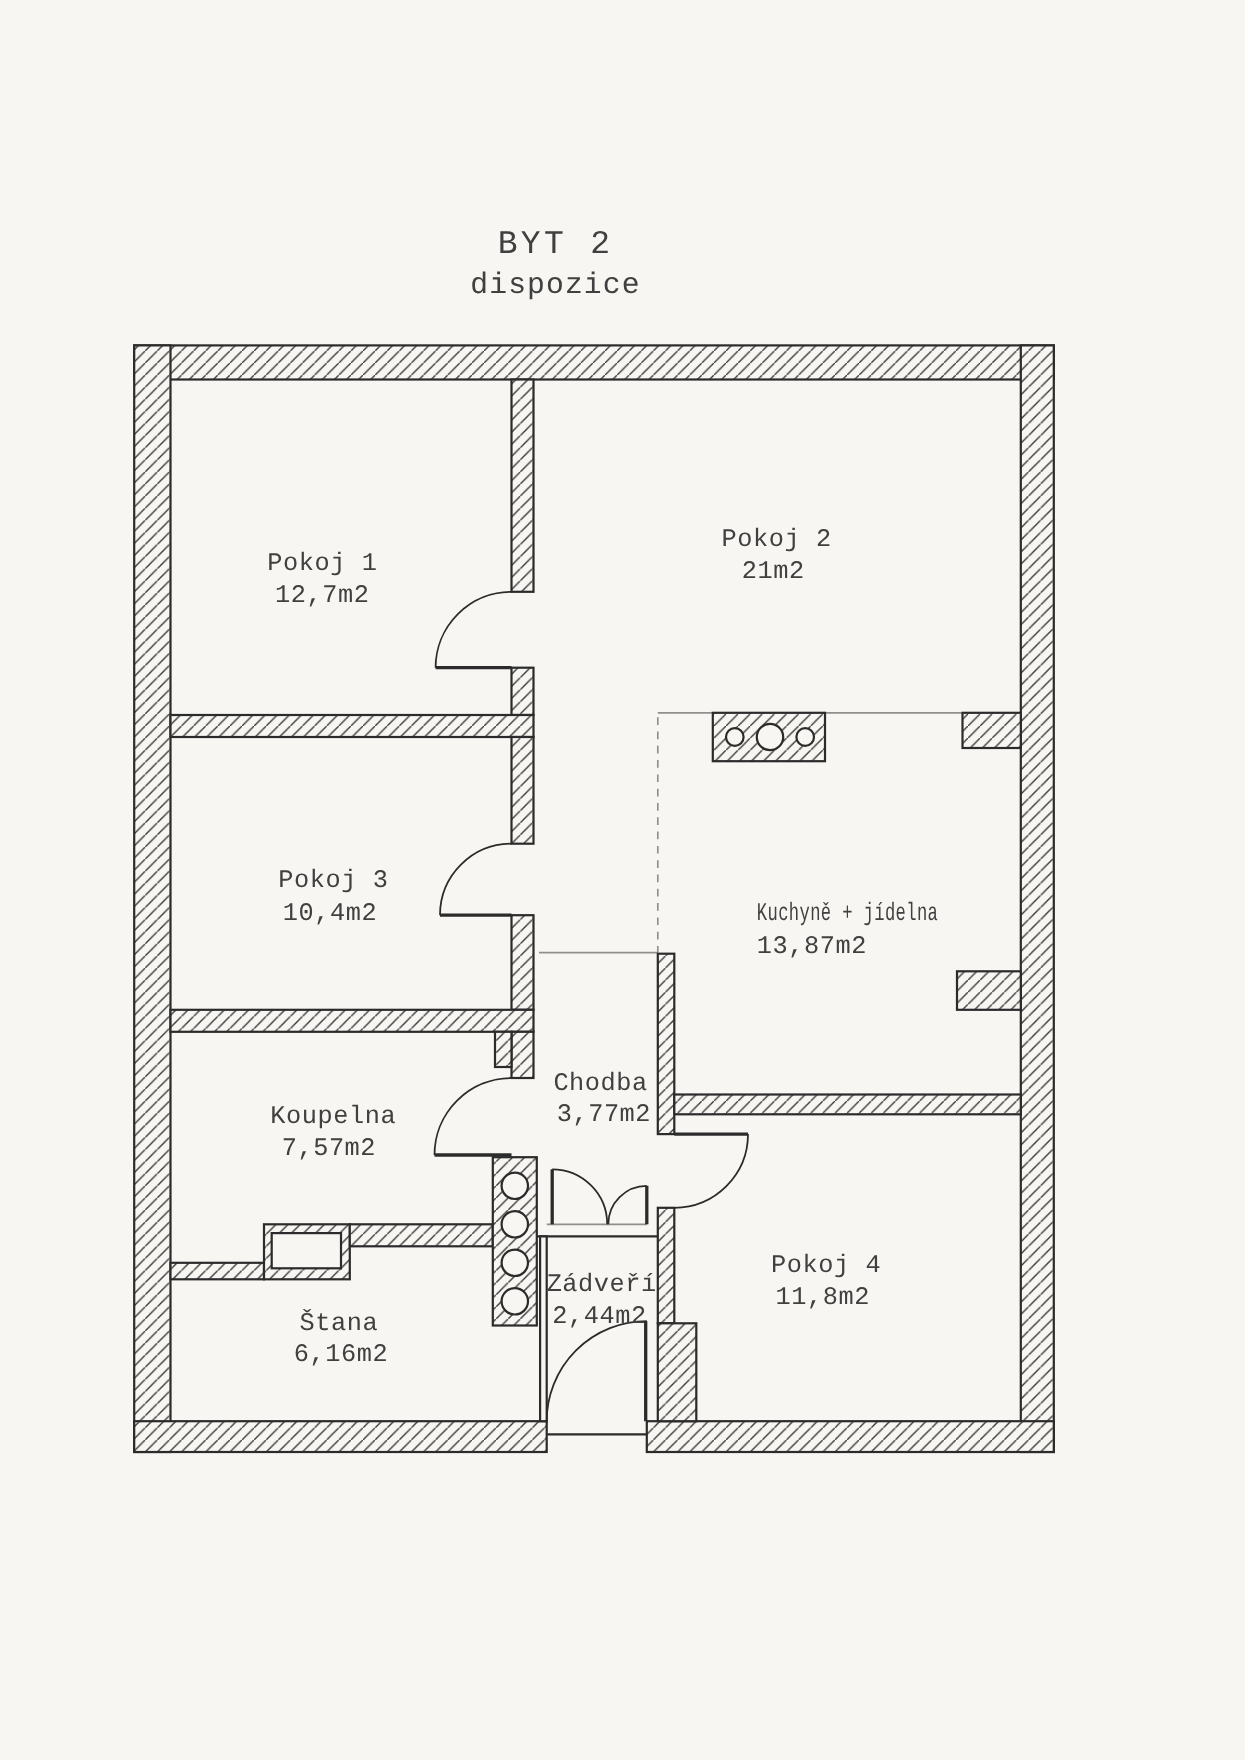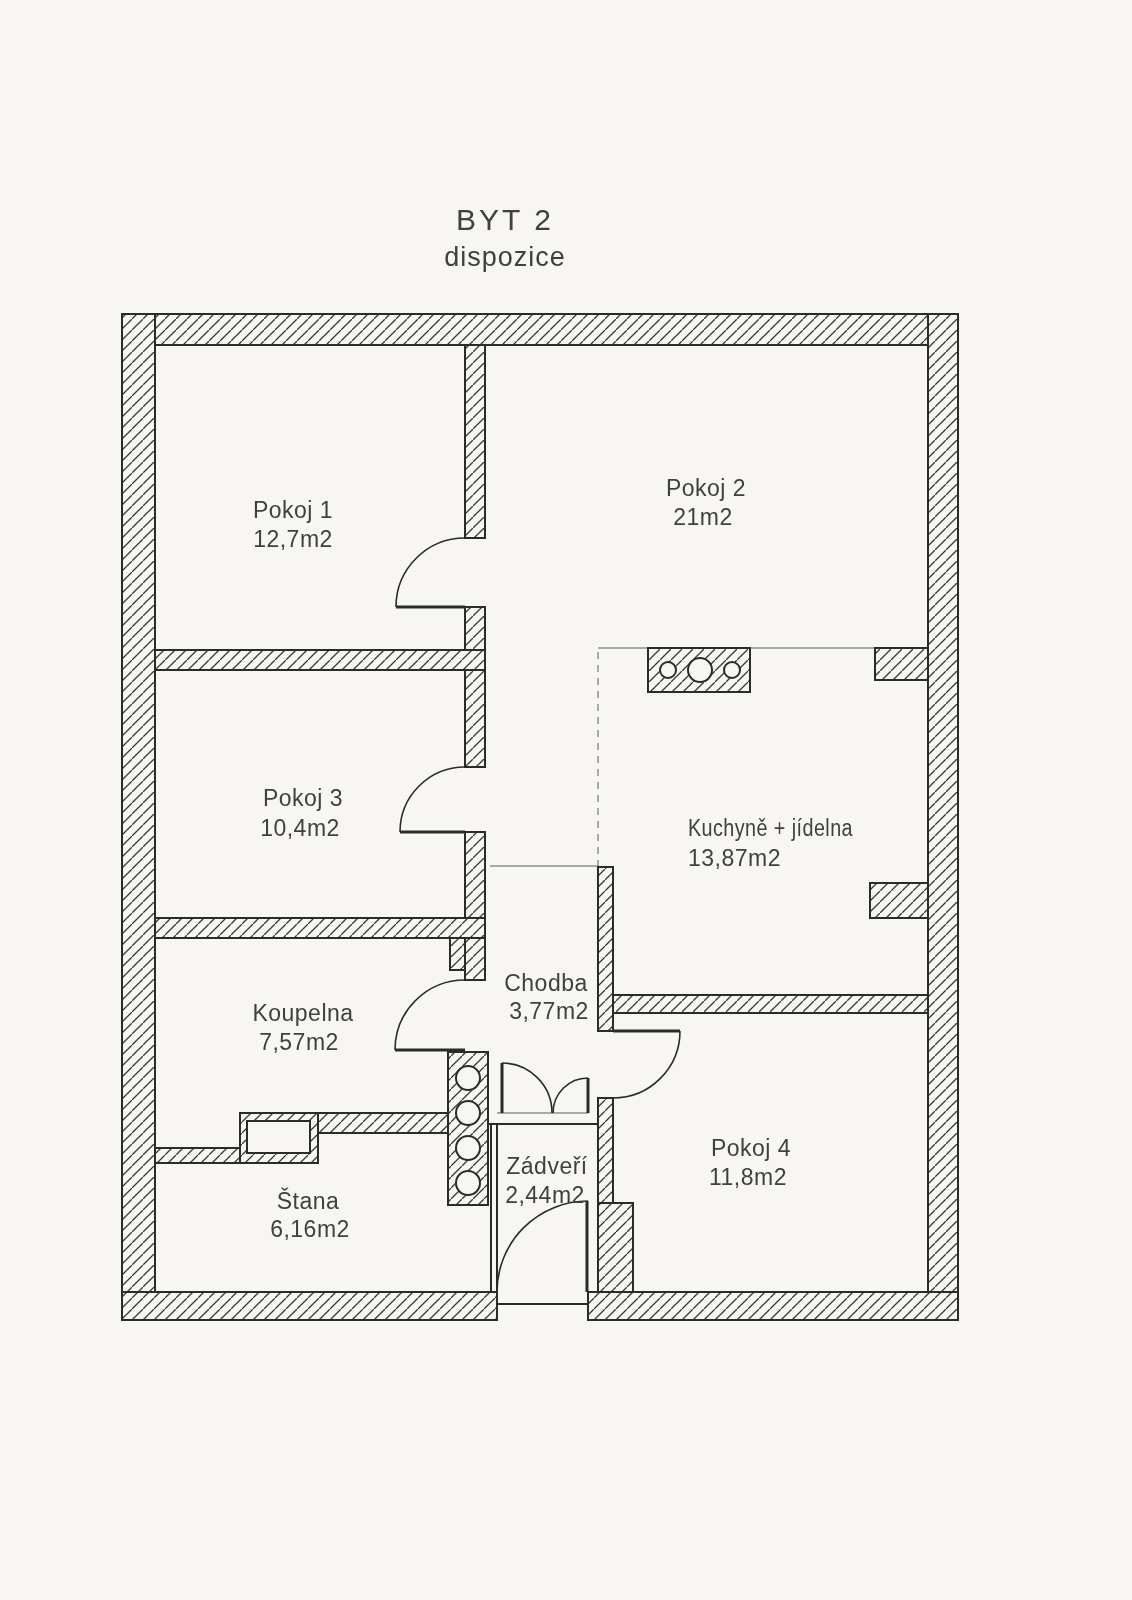--- a/index.html
+++ b/index.html
@@ -1,17 +1,17 @@
 <!DOCTYPE html>
 <html><head>
 <meta charset="utf-8">
 <style>
   html,body{margin:0;padding:0;background:#f7f6f2;}
   .page{position:relative;width:1132px;height:1600px;background:#f7f6f2;overflow:hidden;
-        font-family:Liberation Sans, sans-serif;}
+        font-family:Liberation Mono, monospace;}
   svg{position:absolute;top:0;left:0;}
   .wall{fill:url(#hatch);stroke:#2b2b2b;stroke-width:2;}
   .stub{fill:url(#hatch);stroke:#2b2b2b;stroke-width:2;}
   .leaf{stroke:#2b2b2b;stroke-width:3;fill:none;}
   .arc{stroke:#2b2b2b;stroke-width:1.6;fill:none;}
   .thin{stroke:#8f8f8f;stroke-width:1.5;}
   .sill{stroke:#2b2b2b;stroke-width:2;}
   .dashed{stroke:#8f8f8f;stroke-width:1.5;stroke-dasharray:7 6;}
   .fixc{fill:#f7f6f2;stroke:#2b2b2b;stroke-width:2;}
   .whitebox{fill:#f7f6f2;stroke:#2b2b2b;stroke-width:2;}

